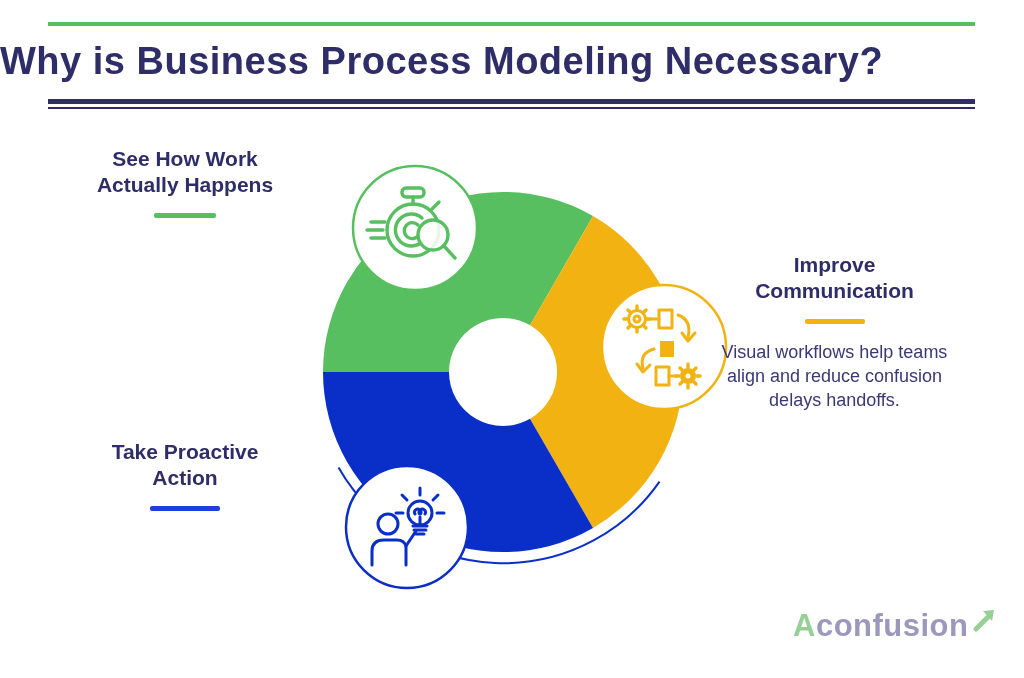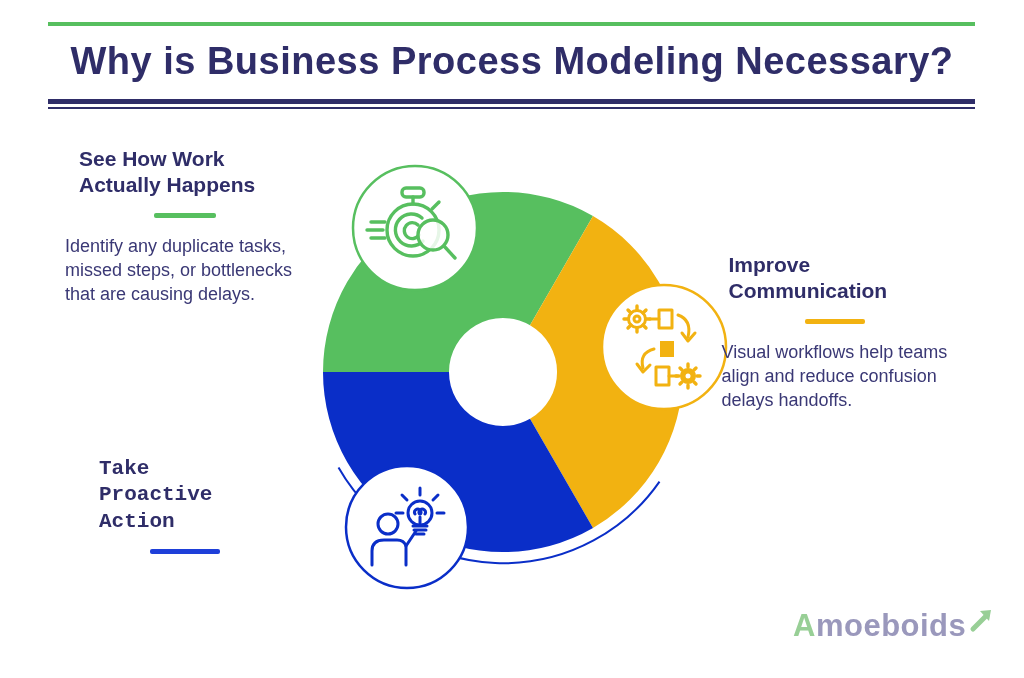--- a/index.html
+++ b/index.html
@@ -2,43 +2,43 @@
 <html><head>
 <meta charset="utf-8">
 <style>
   html,body{margin:0;padding:0;background:#fff;}
   #canvas{
     position:relative;width:1024px;height:678px;background:#ffffff;
     font-family:"Liberation Sans", sans-serif;overflow:hidden;
   }
   .rule-green{position:absolute;left:48px;top:22px;width:927px;height:4px;background:#57bf5f;}
   .title{
-    position:absolute;left:0;top:40px;width:1024px;text-align:center;
+    position:absolute;left:0;top:40px;width:1024px;text-align:left;
     font-size:38px;font-weight:bold;color:#2f2d68;letter-spacing:.5px;
   }
   .rule-double{position:absolute;left:48px;top:99px;width:927px;}
   .rule-double .thick{height:5px;background:#2f2d68;}
   .rule-double .thin{height:2px;background:#2f2d68;margin-top:3px;}
-  .benefit{position:absolute;text-align:left;color:#2f2d68;}
+  .benefit{position:absolute;text-align:center;color:#2f2d68;}
   .benefit h3{
     margin:0 auto;font-size:21px;line-height:1.25;font-weight:bold;color:#2f2d68;
   }
   .accent-bar{height:5px;border-radius:2px;margin:14px auto 0 auto;}
   .benefit p{
     margin:16px auto 0 auto;font-size:18px;line-height:1.34;color:#3a3875;font-weight:500;
   }
   #b1{left:60px;top:146px;width:250px;}
   #b1 h3{width:212px;}
   #b1 .accent-bar{width:62px;background:#57bf5f;}
   #b1 p{width:240px;}
   #b2{left:712px;top:252px;width:245px;}
   #b2 h3{width:212px;}
   #b2 .accent-bar{width:60px;background:#f2b211;}
   #b2 p{width:226px;}
-  #b3{left:55px;top:456px;width:260px;font-family:Liberation Mono, monospace;}
+  #b3{left:55px;top:439px;width:260px;}
   #b3 h3{width:172px;}
   #b3 .accent-bar{width:70px;background:#1e3fd9;}
   #b3 p{width:260px;}
   #donut-svg{position:absolute;left:0;top:0;}
   .logo{
     position:absolute;left:793px;top:603px;width:215px;height:46px;
     display:flex;align-items:center;font-weight:bold;font-size:31px;letter-spacing:.5px;
   }
   .logo .a{color:#98cf96;}
   .logo .rest{color:#9a98bc;}
@@ -133,36 +133,35 @@
       <line x1="50" y1="23" x2="45" y2="18"></line>
       <line x1="76" y1="23" x2="81" y2="18"></line>
       <line x1="46" y1="36" x2="39" y2="36"></line>
       <line x1="80" y1="36" x2="87" y2="36"></line>
     </g>
   </svg>
 
   <div class="benefit" id="b1">
     <h3>See How Work Actually Happens</h3>
     <div class="accent-bar"></div>
-    <p>Identify any duplicate tasks, missed steps, or bottlenecks that are causing delays.</p>
   </div>
 
   <div class="benefit" id="b2">
     <h3>Improve Communication</h3>
     <div class="accent-bar"></div>
     <p>Visual workflows help teams align and reduce confusion delays handoffs.</p>
   </div>
 
   <div class="benefit" id="b3">
     <h3>Take Proactive Action</h3>
     <div class="accent-bar"></div>
   </div>
 
   <div class="logo">
     <span class="a">A</span>
-      <span class="rest">moeboids</span>
+      <span class="rest">confusion</span>
     <svg width="26" height="26" viewBox="0 0 26 26">
       <path d="M5 21 L17 9" stroke="#98cf96" stroke-width="5" stroke-linecap="round" fill="none"></path>
       <polygon points="12,3 23,2 21,13" fill="#98cf96"></polygon>
     </svg>
   </div>
 
 </div>
 
 </body></html>

